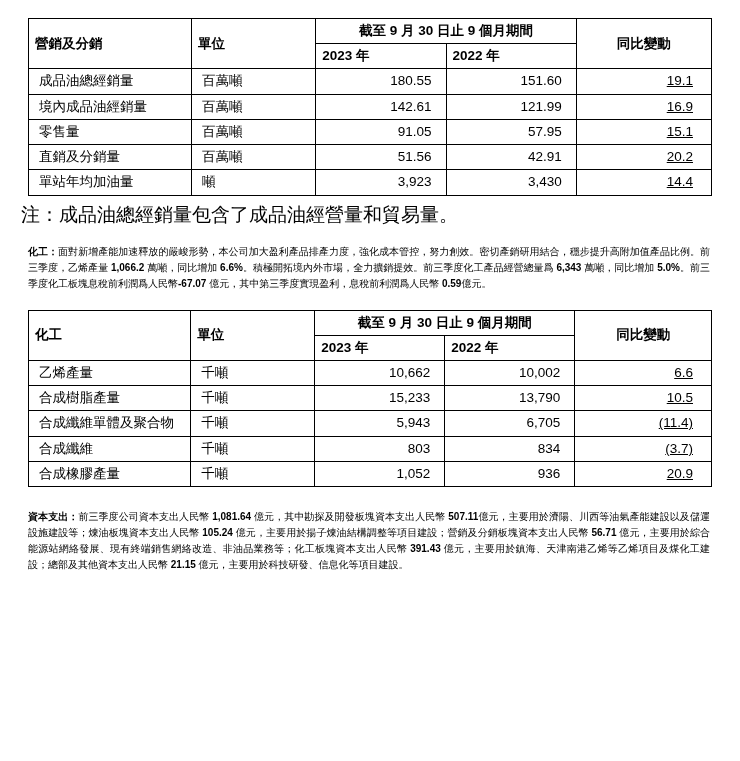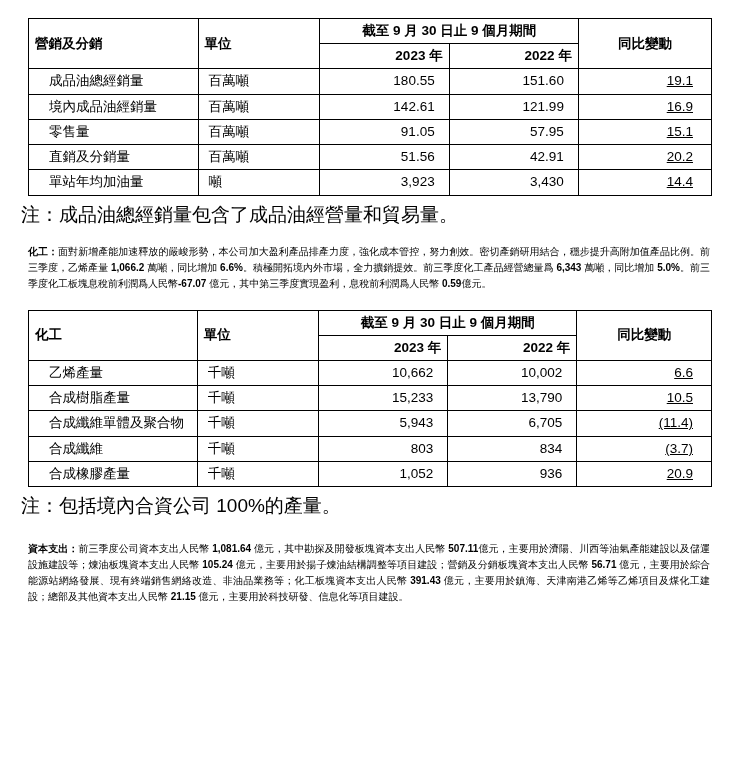--- a/index.html
+++ b/index.html
@@ -30,21 +30,21 @@
   table.doc-table td, table.doc-table th {
     border: 1px solid #000;
     padding: 3px 6px;
     font-size: 13.5px;
     line-height: 1.35;
     vertical-align: middle;
   }
   table.doc-table .c-label {
     width: 185px;
     text-align: left;
-    padding-left: 20px;
+    padding-left: 10px;
   }
   table.doc-table .c-unit {
     width: 135px;
     text-align: left;
     padding-left: 10px;
   }
   table.doc-table .c-y1, table.doc-table .c-y2 {
     width: 120px;
     text-align: right;
     padding-right: 14px;
@@ -59,21 +59,20 @@
     font-weight: bold;
     text-align: left;
     padding-left: 10px;
   }
   .hdr-center {
     font-weight: bold;
     text-align: center;
   }
   .hdr-right {
     font-weight: bold;
-    text-align: right;
     padding-right: 18px;
   }
   .row-label-center {
     text-align: center;
   }
   .note {
     font-size: 19px;
     margin: 6px 0 0 0;
     padding-left: 21px;
   }
@@ -220,19 +219,18 @@
           <td class="c-label">合成橡膠產量</td>
           <td class="c-unit">千噸</td>
           <td class="c-y1">1,052</td>
           <td class="c-y2">936</td>
           <td class="c-chg">20.9</td>
         </tr>
       </tbody>
     </table>
   </div>
 
-  <p class="note">注：包括境內合資公司 100%的產量。</p>
 
   <div class="block-gap-5"></div>
 
   <p class="para"><b>資本支出：</b><span>前三季度公司資本支出人民幣 </span><b>1,081.64</b><span> 億元，其中勘探及開發板塊資本支出人民幣 </span><b>507.11</b><span>億元，主要用於濟陽、川西等油氣產能建設以及儲運設施建設等；煉油板塊資本支出人民幣 </span><b>105.24</b><span> 億</span><span>元，主要用於揚子煉油結構調整等項目建設；營銷及分銷板塊資本支出人民幣 </span><b>56.71</b><span> 億元，主要用於</span><span>綜合能源站網絡發展、現有終端銷售網絡改造、非油品業務等；化工板塊資本支出人民幣 </span><b>391.43</b><span> 億元，</span><span>主要用於鎮海、天津南港乙烯等乙烯項目及煤化工建設；總部及其他資本支出人民幣 </span><b>21.15</b><span> 億元，主</span><span>要用於科技研發、信息化等項目建設。</span></p>
 
 </div>
 
 </body></html>

